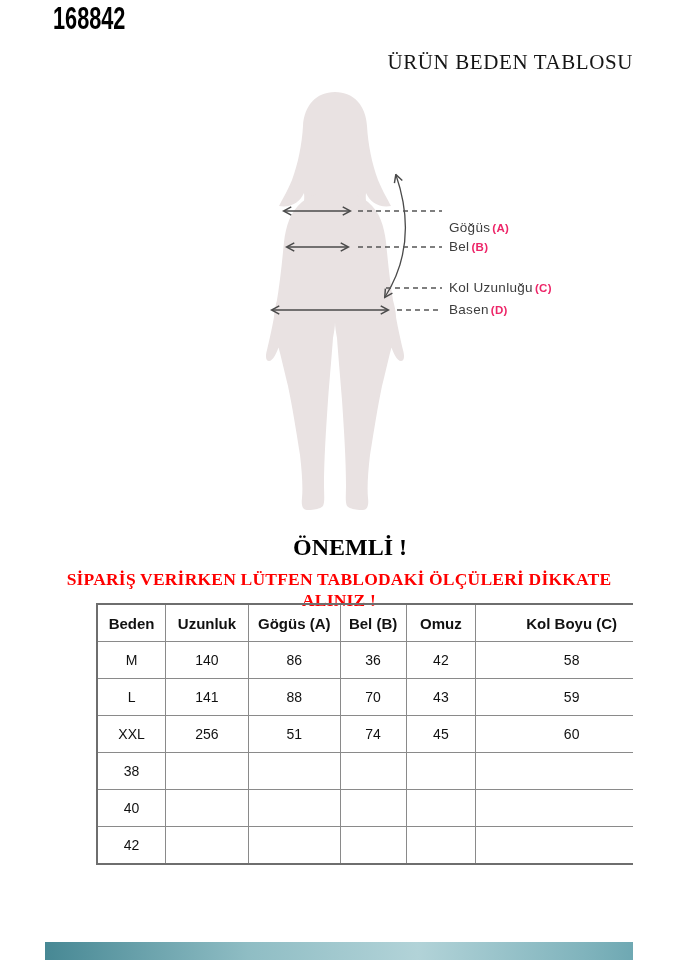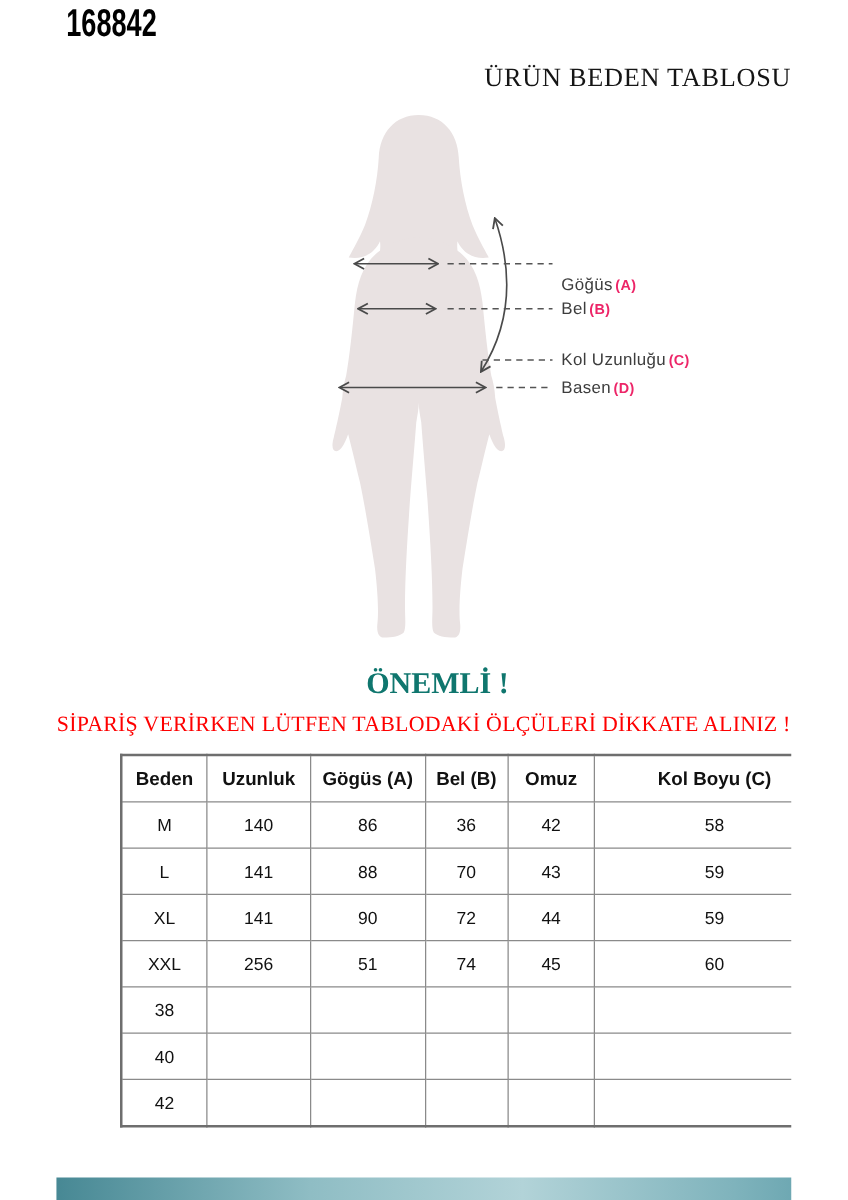--- a/index.html
+++ b/index.html
@@ -24,21 +24,21 @@
     position:absolute;left:404px;font-size:13.5px;color:#3d3d3d;
     white-space:nowrap;letter-spacing:0.3px;
   }
   .meas-label .code{font-size:11.5px;font-weight:700;margin-left:2px;}
   .notice-heading{
     position:absolute;top:534px;left:0;width:100%;text-align:center;
     font-family:"Liberation Serif",serif;font-weight:700;font-size:24px;
   }
   .notice-warning{
     position:absolute;top:569px;left:0;width:100%;text-align:center;
-    font-family:"Liberation Serif",serif;font-weight:400;font-size:17.5px;
+    font-family:"Liberation Serif",serif;font-weight:700;font-size:17.5px;
     letter-spacing:0.2px;
   }
   .size-table-wrap{position:absolute;left:51px;top:603px;width:573px;}
   table.size-table{
     width:100%;border-collapse:collapse;table-layout:fixed;
     border:2px solid #6e6e6e;
     padding-left:28px;
   }
   table.size-table th,table.size-table td{
     border:1px solid #8a8a8a;height:36px;text-align:center;vertical-align:middle;
@@ -94,21 +94,21 @@
   <div class="meas-label" style="top:239px">
     <span>Bel</span><span class="code" style="color: rgb(237, 37, 104);">(B)</span>
   </div>
   <div class="meas-label" style="top:280px">
     <span>Kol Uzunluğu</span><span class="code" style="color: rgb(237, 37, 104);">(C)</span>
   </div>
   <div class="meas-label" style="top:302px">
     <span>Basen</span><span class="code" style="color: rgb(237, 37, 104);">(D)</span>
   </div>
 
-  <div class="notice-heading" style="color: #0f766e; padding-left: 11px;">ÖNEMLİ !</div>
+  <div class="notice-heading" style="color: #000000; padding-left: 11px;">ÖNEMLİ !</div>
   <div class="notice-warning" style="color: rgb(254, 0, 0);">SİPARİŞ VERİRKEN LÜTFEN TABLODAKİ ÖLÇÜLERİ DİKKATE ALINIZ !</div>
 
   <div class="size-table-wrap">
     <table class="size-table">
       <thead>
           <tr>
             <th style="width: 11.9%;">Beden</th>
             <th style="width: 14.5%;">Uzunluk</th>
             <th style="width: 16.1%;">Gögüs (A)</th>
             <th style="width: 11.5%;">Bel (B)</th>
@@ -124,28 +124,20 @@
             <td>36</td>
             <td>42</td>
             <td>58</td>
           </tr>
           <tr>
             <td>L</td>
             <td>141</td>
             <td>88</td>
             <td>70</td>
             <td>43</td>
-            <td>59</td>
-          </tr>
-          <tr>
-            <td>XL</td>
-            <td>141</td>
-            <td>90</td>
-            <td>72</td>
-            <td>44</td>
             <td>59</td>
           </tr>
           <tr>
             <td>XXL</td>
             <td>256</td>
             <td>51</td>
             <td>74</td>
             <td>45</td>
             <td>60</td>
           </tr>

